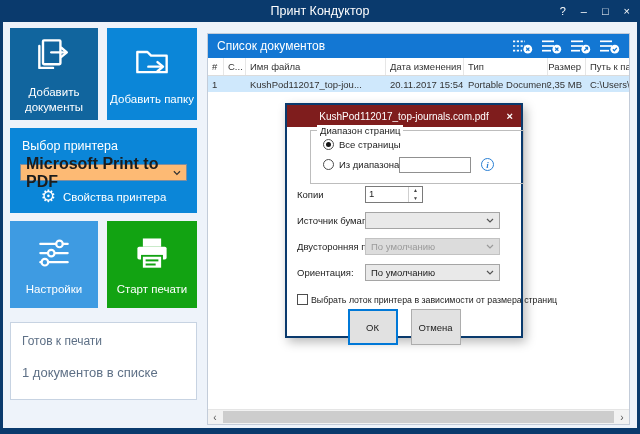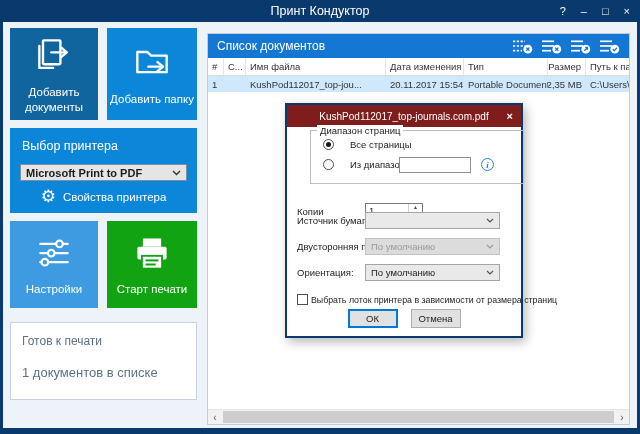--- a/index.html
+++ b/index.html
@@ -19,23 +19,23 @@
         justify-content:center;color:#fff;text-align:center;font-size:11.5px;line-height:1.3;cursor:default;}
   .tile svg{margin-bottom:7px;}
   .t-adddoc{left:7px;top:6px;width:88px;height:92px;background:#11659e;}
   .t-addfolder{left:104px;top:6px;width:90px;height:92px;background:#0b86d8;}
   .t-settings{left:7px;top:199px;width:88px;height:87px;background:#3e9be2;}
   .t-start{left:104px;top:199px;width:90px;height:87px;background:#12a312;}
   .tile-label{white-space:pre-line;}
   
   .printer-panel{position:absolute;left:7px;top:106px;width:187px;height:85px;background:#0b86d8;color:#fff;}
   .pp-title{font-size:12.5px;margin:11px 0 0 12px;}
-  .pp-select{position:absolute;left:10px;top:36px;width:167px;height:17px;background:#e5e5e5;
+  .pp-select{position:absolute;left:10px;top:36px;width:167px;height:17px;background:#fdba74;
              border:1px solid #7d8ea0;box-sizing:border-box;display:flex;align-items:center;
-             justify-content:space-between;padding:0 5px;font-size:11px;font-weight:bold;color:#1c1c1c;cursor:default;}
+             justify-content:space-between;padding:0 5px;font-size:16px;font-weight:bold;color:#1c1c1c;cursor:default;}
   .pp-props{position:absolute;left:0;right:0;top:60px;display:flex;align-items:center;
             justify-content:center;gap:7px;font-size:11.5px;cursor:default;}
   .gear{font-family:"DejaVu Sans",sans-serif;font-size:17px;line-height:1;}
   
   .status-box{position:absolute;left:7px;top:300px;width:187px;height:78px;background:#fff;
               border:1px solid #c7d3e2;box-sizing:border-box;color:#5e7086;}
   .st1{font-size:12px;margin:11px 0 0 11px;}
   .st2{font-size:13px;margin:17px 0 0 11px;}
   
   .list-panel{position:absolute;left:204px;top:11px;width:423px;height:392px;background:#fff;
@@ -63,48 +63,48 @@
   .dialog{position:absolute;left:282px;top:81px;width:238px;height:235px;background:#fff;
           border:2px solid #0a3a6d;box-sizing:border-box;box-shadow:3px 4px 10px rgba(0,0,0,.28);}
   .dlg-titlebar{height:22px;background:#7f1d1d;color:#fff;display:flex;align-items:center;
                 justify-content:center;font-size:10px;position:relative;}
   .dlg-close{position:absolute;right:8px;top:0;height:22px;display:flex;align-items:center;
              font-size:11px;font-weight:bold;cursor:default;}
   .dlg-body{position:relative;height:209px;font-size:9.5px;color:#222;}
   .dlg-fieldset{position:absolute;left:10px;top:3px;width:214px;height:54px;
                 border:1px solid #bdbdbd;box-sizing:border-box;margin-left:13px;}
   .dlg-legend{position:absolute;top:-6px;left:6px;background:#fff;padding:0 3px;font-size:9.5px;}
-  .radio-row{position:absolute;display:flex;align-items:center;gap:16px;justify-content:center;}
+  .radio-row{position:absolute;display:flex;align-items:center;gap:5px;justify-content:center;}
   .rb{width:11px;height:11px;border:1px solid #4d4d4d;border-radius:50%;background:#fff;
       box-sizing:border-box;position:relative;flex-shrink:0;}
   .rb.on::after{content:"";position:absolute;inset:2px;background:#151515;border-radius:50%;}
   .range-input{position:absolute;left:88px;top:26px;width:72px;height:16px;border:1px solid #909090;
                background:#fff;box-sizing:border-box;font:inherit;padding:0 3px;}
   .info-badge{position:absolute;left:170px;top:27px;width:13px;height:13px;border:1.5px solid #2a7fd4;
               color:#2a7fd4;border-radius:50%;font-size:9px;font-weight:bold;font-style:italic;
               display:flex;align-items:center;justify-content:center;box-sizing:border-box;
               font-family:"Liberation Serif",serif;}
   .frow{position:absolute;left:10px;right:10px;height:17px;display:flex;align-items:center;}
   .frow .lbl{white-space:nowrap;}
-  .r-copies{top:59px;margin-top:17px;}.r-paper{top:85px;}.r-duplex{top:111px;}.r-orient{top:137px;}
+  .r-copies{top:59px;}.r-paper{top:85px;}.r-duplex{top:111px;}.r-orient{top:137px;}
   .spinner{position:absolute;left:68px;top:0;width:58px;height:17px;border:1px solid #7a7a7a;
            background:#fff;box-sizing:border-box;display:flex;}
   .spin-val{flex:1;padding:1px 3px;}
   .spin-btns{width:13px;border-left:1px solid #cfcfcf;display:flex;flex-direction:column;}
   .spin-btns span{flex:1;display:flex;align-items:center;justify-content:center;
                   font-size:5px;color:#444;line-height:1;cursor:default;}
   .combo{position:absolute;left:68px;top:0;width:135px;height:17px;border:1px solid #a5a5a5;
          background:#e9e9e9;box-sizing:border-box;display:flex;align-items:center;
          justify-content:space-between;padding:0 5px;cursor:default;}
   .combo.disabled{background:#dcdcdc;color:#9a9a9a;border-color:#c2c2c2;}
   .chk-row{position:absolute;left:10px;top:167px;display:flex;align-items:center;gap:3px;
            font-size:8.8px;white-space:nowrap;}
   .cb{width:11px;height:11px;border:1px solid #4d4d4d;background:#fff;box-sizing:border-box;flex-shrink:0;}
   .dlg-buttons{position:absolute;left:0;right:0;top:182px;display:flex;justify-content:center;gap:13px;}
-  .dlg-buttons button{width:50px;height:19px;font-size:9.5px;background:#e1e1e1;
+  .dlg-buttons button{width:50px;height:36px;font-size:9.5px;background:#e1e1e1;
                       border:1px solid #adadad;color:#222;padding:0;font-family:inherit;}
   .btn-ok{border-color:#0078d7 !important;box-shadow:inset 0 0 0 1px #0078d7;}
 </style>
 </head>
 <body>
 
 <div class="window">
 
   <div class="titlebar">
     <span>Принт Кондуктор</span>

